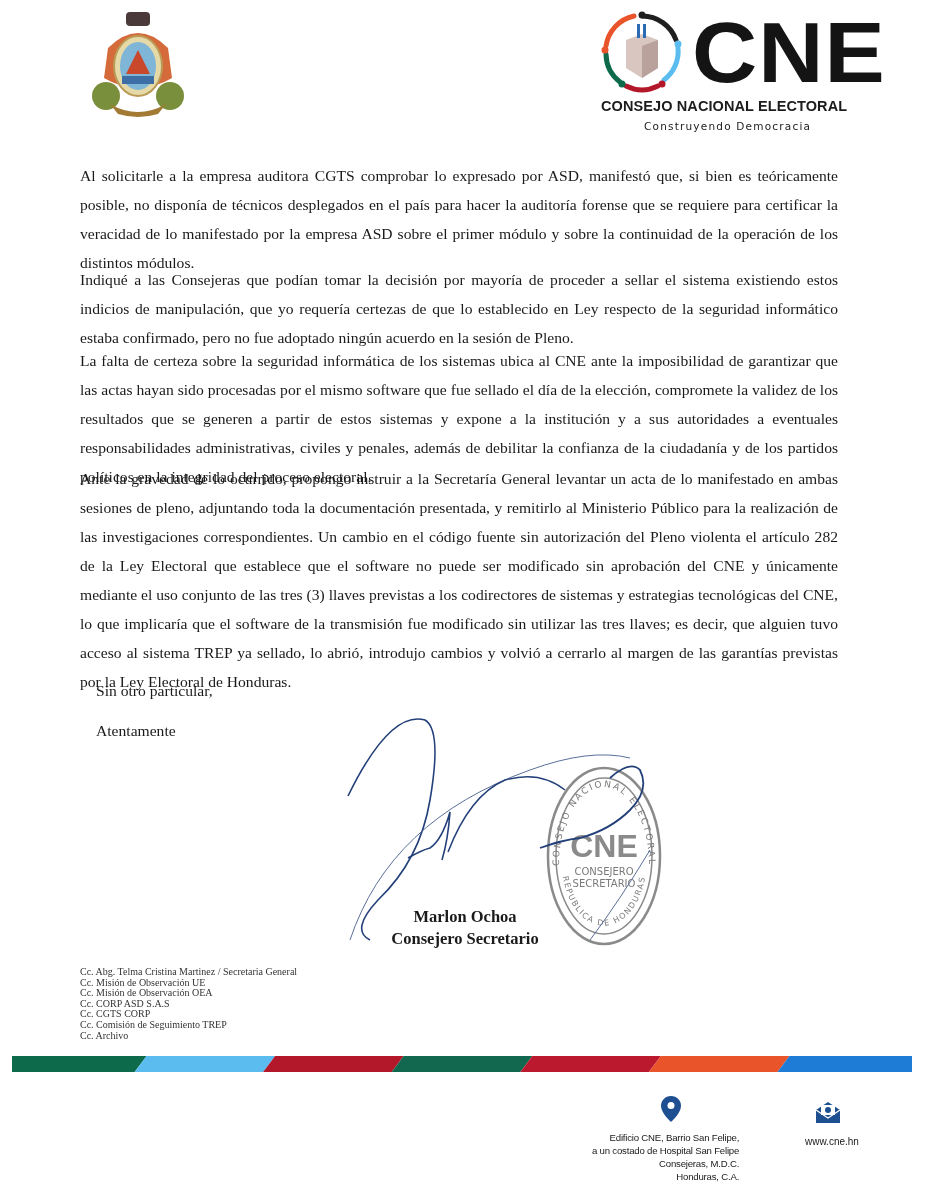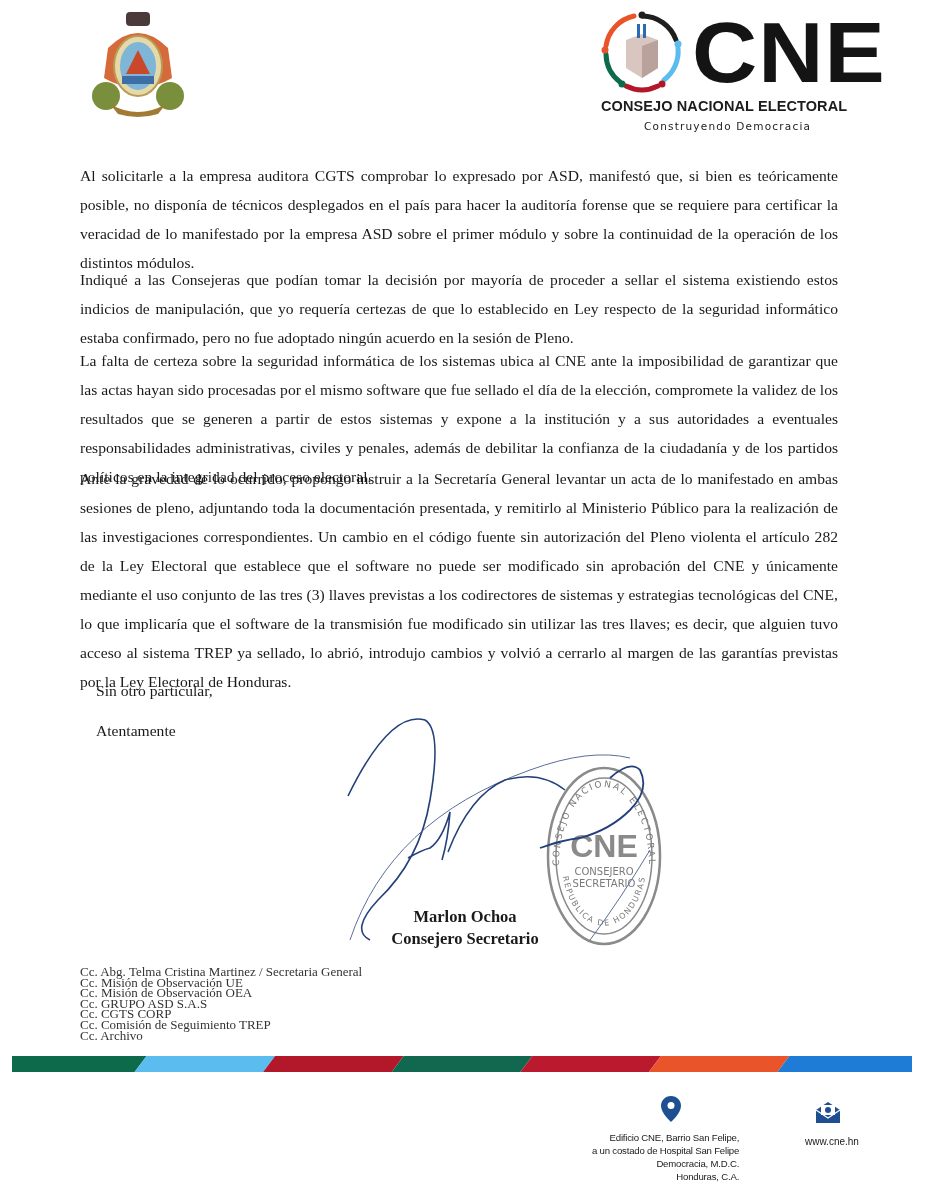--- a/index.html
+++ b/index.html
@@ -25,21 +25,21 @@
   .p3 { top: 346px; }
   .p4 { top: 464px; }
   .closing { position: absolute; left: 80px; font-size: 15.6px; margin: 16px; }
   .closing1 { top: 666px; }
   .closing2 { top: 706px; font-family: Liberation Serif, serif; }
 
   .signature { position: absolute; left: 330px; top: 700px; width: 340px; height: 250px; pointer-events: none; }
   .stamp { position: absolute; left: 545px; top: 765px; width: 118px; height: 182px; }
   .signer { position: absolute; left: 380px; top: 906px; font-weight: bold; font-size: 16.5px; line-height: 22px; text-align: center; width: 170px; }
 
-  .cc-list { position: absolute; left: 80px; top: 967px; font-size: 13px; line-height: 10.6px; color: #333; }
+  .cc-list { position: absolute; left: 80px; top: 967px; font-size: 10px; line-height: 10.6px; color: #333; }
   .cc-list div { white-space: nowrap; }
 
   
   .stripe { position: absolute; left: 12px; top: 1056px; width: 900px; height: 16px; }
 
   .footer-loc-icon { position: absolute; left: 660px; top: 1095px; width: 22px; height: 28px; }
   .footer-address { position: absolute; left: 592px; top: 1131px; font-family: "Liberation Sans", "DejaVu Sans", sans-serif;
                     font-size: 9.6px; line-height: 13px; color: #1a1a1a; letter-spacing: -0.2px; text-align: right; }
   .footer-mail-icon { position: absolute; left: 815px; top: 1100px; width: 26px; height: 24px; }
   .footer-web { position: absolute; left: 805px; top: 1136px; font-family: "Liberation Sans", "DejaVu Sans", sans-serif;
@@ -125,21 +125,21 @@
   <path d="M78 158 Q92 150 100 148 Q112 140 120 112 Q118 140 112 160" stroke="#23407a" stroke-width="1.6" fill="none"></path>
   <path d="M118 152 Q140 95 175 80 Q210 70 235 90" stroke="#23407a" stroke-width="1.5" fill="none"></path>
   <path d="M210 148 Q232 140 250 138 Q280 130 300 110 Q320 90 310 70 Q300 60 280 78" stroke="#23407a" stroke-width="1.8" fill="none"></path>
   <path d="M260 240 Q290 200 320 150" stroke="#5a6f9a" stroke-width="1" fill="none"></path>
 </svg>
 
 <div class="cc-list">
   <div>Cc. Abg. Telma Cristina Martinez / Secretaria General</div>
   <div>Cc. Misión de Observación UE</div>
   <div>Cc. Misión de Observación OEA</div>
-  <div>Cc. GRUPO ASD S.A.S</div>
+  <div>Cc. CORP ASD S.A.S</div>
   <div>Cc. CGTS CORP</div>
   <div>Cc. Comisión de Seguimiento TREP</div>
   <div>Cc. Archivo</div>
 </div>
 
 <svg class="stripe" viewBox="0 0 900 16" preserveAspectRatio="none" id="stripe-svg">
     <polygon points="0,0 134.57142857142858,0 122.57142857142858,16 0,16" fill="#0d6a4a"></polygon>
     <polygon points="134.57142857142858,0 263.14285714285717,0 251.14285714285717,16 122.57142857142858,16" fill="#5bbcef"></polygon>
     <polygon points="263.14285714285717,0 391.7142857142858,0 379.7142857142858,16 251.14285714285717,16" fill="#b3172a"></polygon>
     <polygon points="391.7142857142858,0 520.2857142857143,0 508.28571428571433,16 379.7142857142858,16" fill="#11684f"></polygon>
@@ -150,21 +150,21 @@
 
 <div class="footer-loc-icon">
   <svg viewBox="0 0 22 28" width="22" height="28">
     <path d="M11 1 C5 1 1 5.5 1 11 C1 18 11 27 11 27 C11 27 21 18 21 11 C21 5.5 17 1 11 1 Z" fill="#1d4f91"></path>
     <circle cx="11" cy="10.5" r="3.5" fill="#ffffff"></circle>
   </svg>
 </div>
 <div class="footer-address">
   <div>Edificio CNE, Barrio San Felipe,</div>
   <div>a un costado de Hospital San Felipe</div>
-  <div>Democracia, M.D.C.</div>
+  <div>Consejeras, M.D.C.</div>
   <div>Honduras, C.A.</div>
 </div>
 
 <div class="footer-mail-icon">
   <svg viewBox="0 0 26 24" width="26" height="24">
     <path d="M1 10 L13 2 L25 10 L25 23 L1 23 Z" fill="#1d4f91"></path>
     <rect x="6" y="5" width="14" height="10" fill="#ffffff"></rect>
     <circle cx="13" cy="10" r="3" fill="#1d4f91"></circle>
     <path d="M1 10 L13 18 L25 10" stroke="#ffffff" stroke-width="1.3" fill="none"></path>
   </svg>

